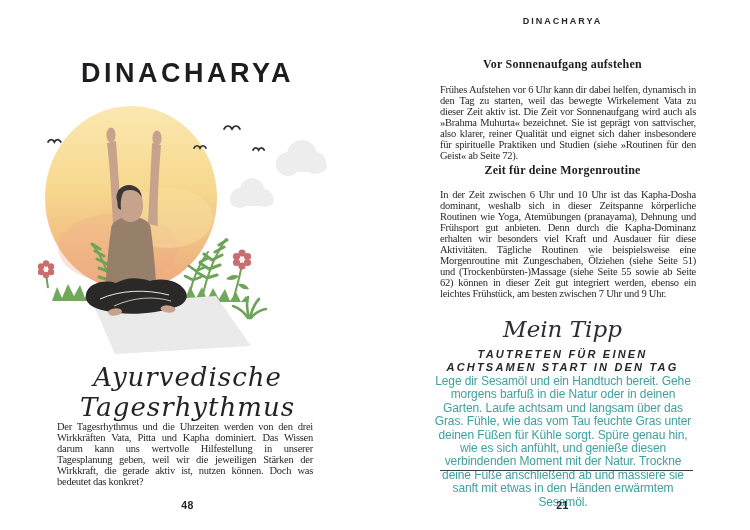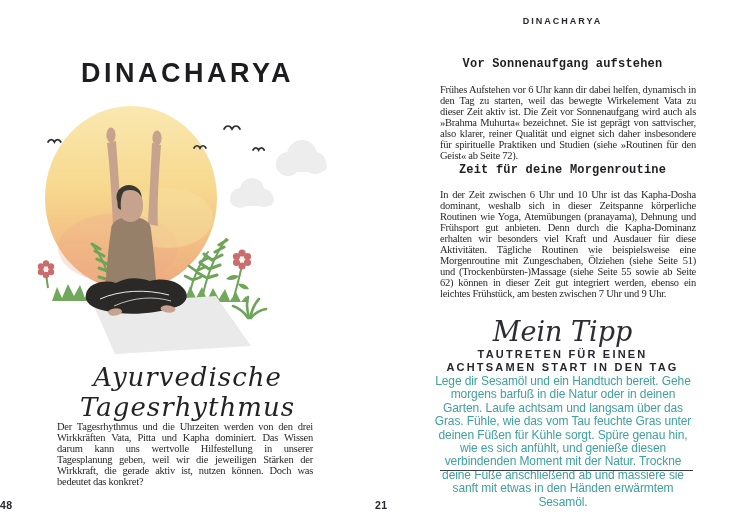--- a/index.html
+++ b/index.html
@@ -24,50 +24,50 @@
     font-family:"DejaVu Serif", serif; font-style:italic;
     font-size:26px; color:#232323; letter-spacing:1px;
   }
   .body-text {
     position:absolute; font-size:10.5px; line-height:11px; color:#292929;
     text-align:justify; letter-spacing:-0.25px; hyphens:auto;margin-top:8px;
   }
   .intro-text { left:57px; top:413px; width:256px; }
 
   .page-number {
-    position:absolute; top:499px; left:0; width:100%; 
+    position:absolute; top:499px; left:0; width:100%; text-align:center;
     font-family:"Liberation Sans", sans-serif; font-weight:700;
     font-size:10.5px; color:#26262e; letter-spacing:0.5px;
   }
 
   .running-header {
     position:absolute; top:16px; left:0; width:100%; text-align:center;
     font-family:"Liberation Sans", sans-serif; font-weight:700;
     font-size:9px; letter-spacing:2px; color:#26262e;
   }
   .section-heading {
     position:absolute; left:0; width:100%; text-align:center;
-    font-family:Liberation Mono, monospace; font-weight:700;
+    font-family:Liberation Serif, serif; font-weight:700;
     font-size:12px; color:#1f1f23; letter-spacing:0.2px;
   }
   .heading-1 { top:57px; }
   .heading-2 { top:163px; }
   .section-body { left:65px; width:256px; }
   .body-1 { top:76px; }
   .body-2 { top:181px; }
 
   .tip-label {
     position:absolute; top:316px; left:0; width:100%; text-align:center;
     font-family:"DejaVu Serif", serif; font-style:italic;
-    font-size:27px; color:#2c2c35;
+    font-size:23px; color:#2c2c35;
   }
   .tip-heading {
     position:absolute; top:348px; left:67px; width:241px; text-align:center;
     font-family:"Liberation Sans", sans-serif; font-weight:700;
-    font-size:11px; line-height:12.5px; letter-spacing:2.2px; color:#26262e;
+    font-size:11px; line-height:12.5px; letter-spacing:2.2px; color:#26262e;font-style:italic;
   }
   .tip-body {
     position:absolute; top:375px; left:56px; width:264px; text-align:center;
     font-family:"Liberation Sans", sans-serif;
     font-size:12px; line-height:13.4px; letter-spacing:-0.1px;
     color:#3fa0a0;
   }
   .tip-divider {
     position:absolute; top:470px; left:65px; width:253px; height:0;
     border:none; border-top:1.5px solid #3c3c4a;

